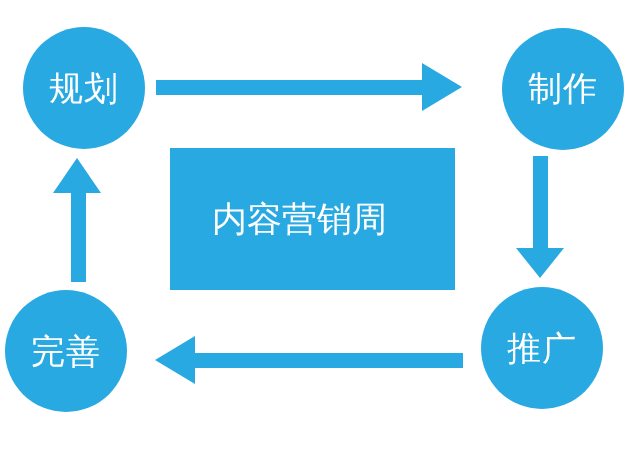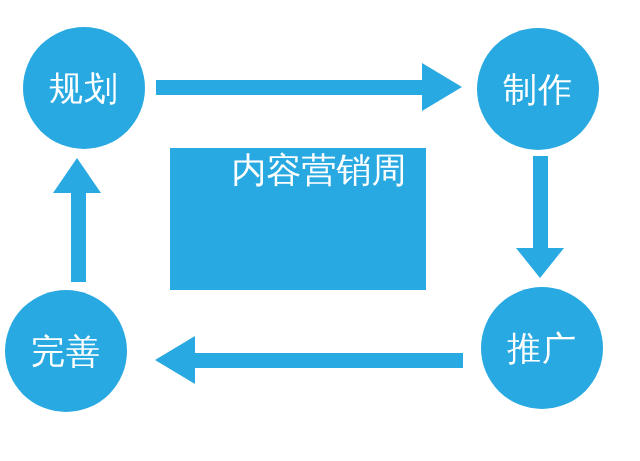--- a/index.html
+++ b/index.html
@@ -31,34 +31,34 @@
     justify-content: center;
   }
   .node span {
     color: var(--text-on-accent, #FFFFFF);
     font-size: 34px;
     letter-spacing: 1px;
     line-height: 1;
     white-space: nowrap;
   }
   .node-planning    { left: 23px;  top: 27px; }
-  .node-production  { left: 477px; top: 28px; }
+  .node-production  { left: 502px; top: 28px; font-family: Liberation Serif, serif; }
   .node-improvement { left: 5px;  top: 290px; }
   .node-promotion   { left: 481px; top: 287px; }
 
   
   .title-box {
     position: absolute;
     left: 170px;
     top: 148px;
-    width: 256px;
+    width: 285px;
     height: 142px;
     background: var(--accent, #29A9E1);
     display: flex;
-    flex-direction: row;
+    flex-direction: column;
     justify-content: center;
     padding-left: 42px;
   }
   .title-box .line {
     color: var(--text-on-accent, #FFFFFF);
     font-size: 35px;
     line-height: 44px;
     white-space: nowrap;
   }
 

